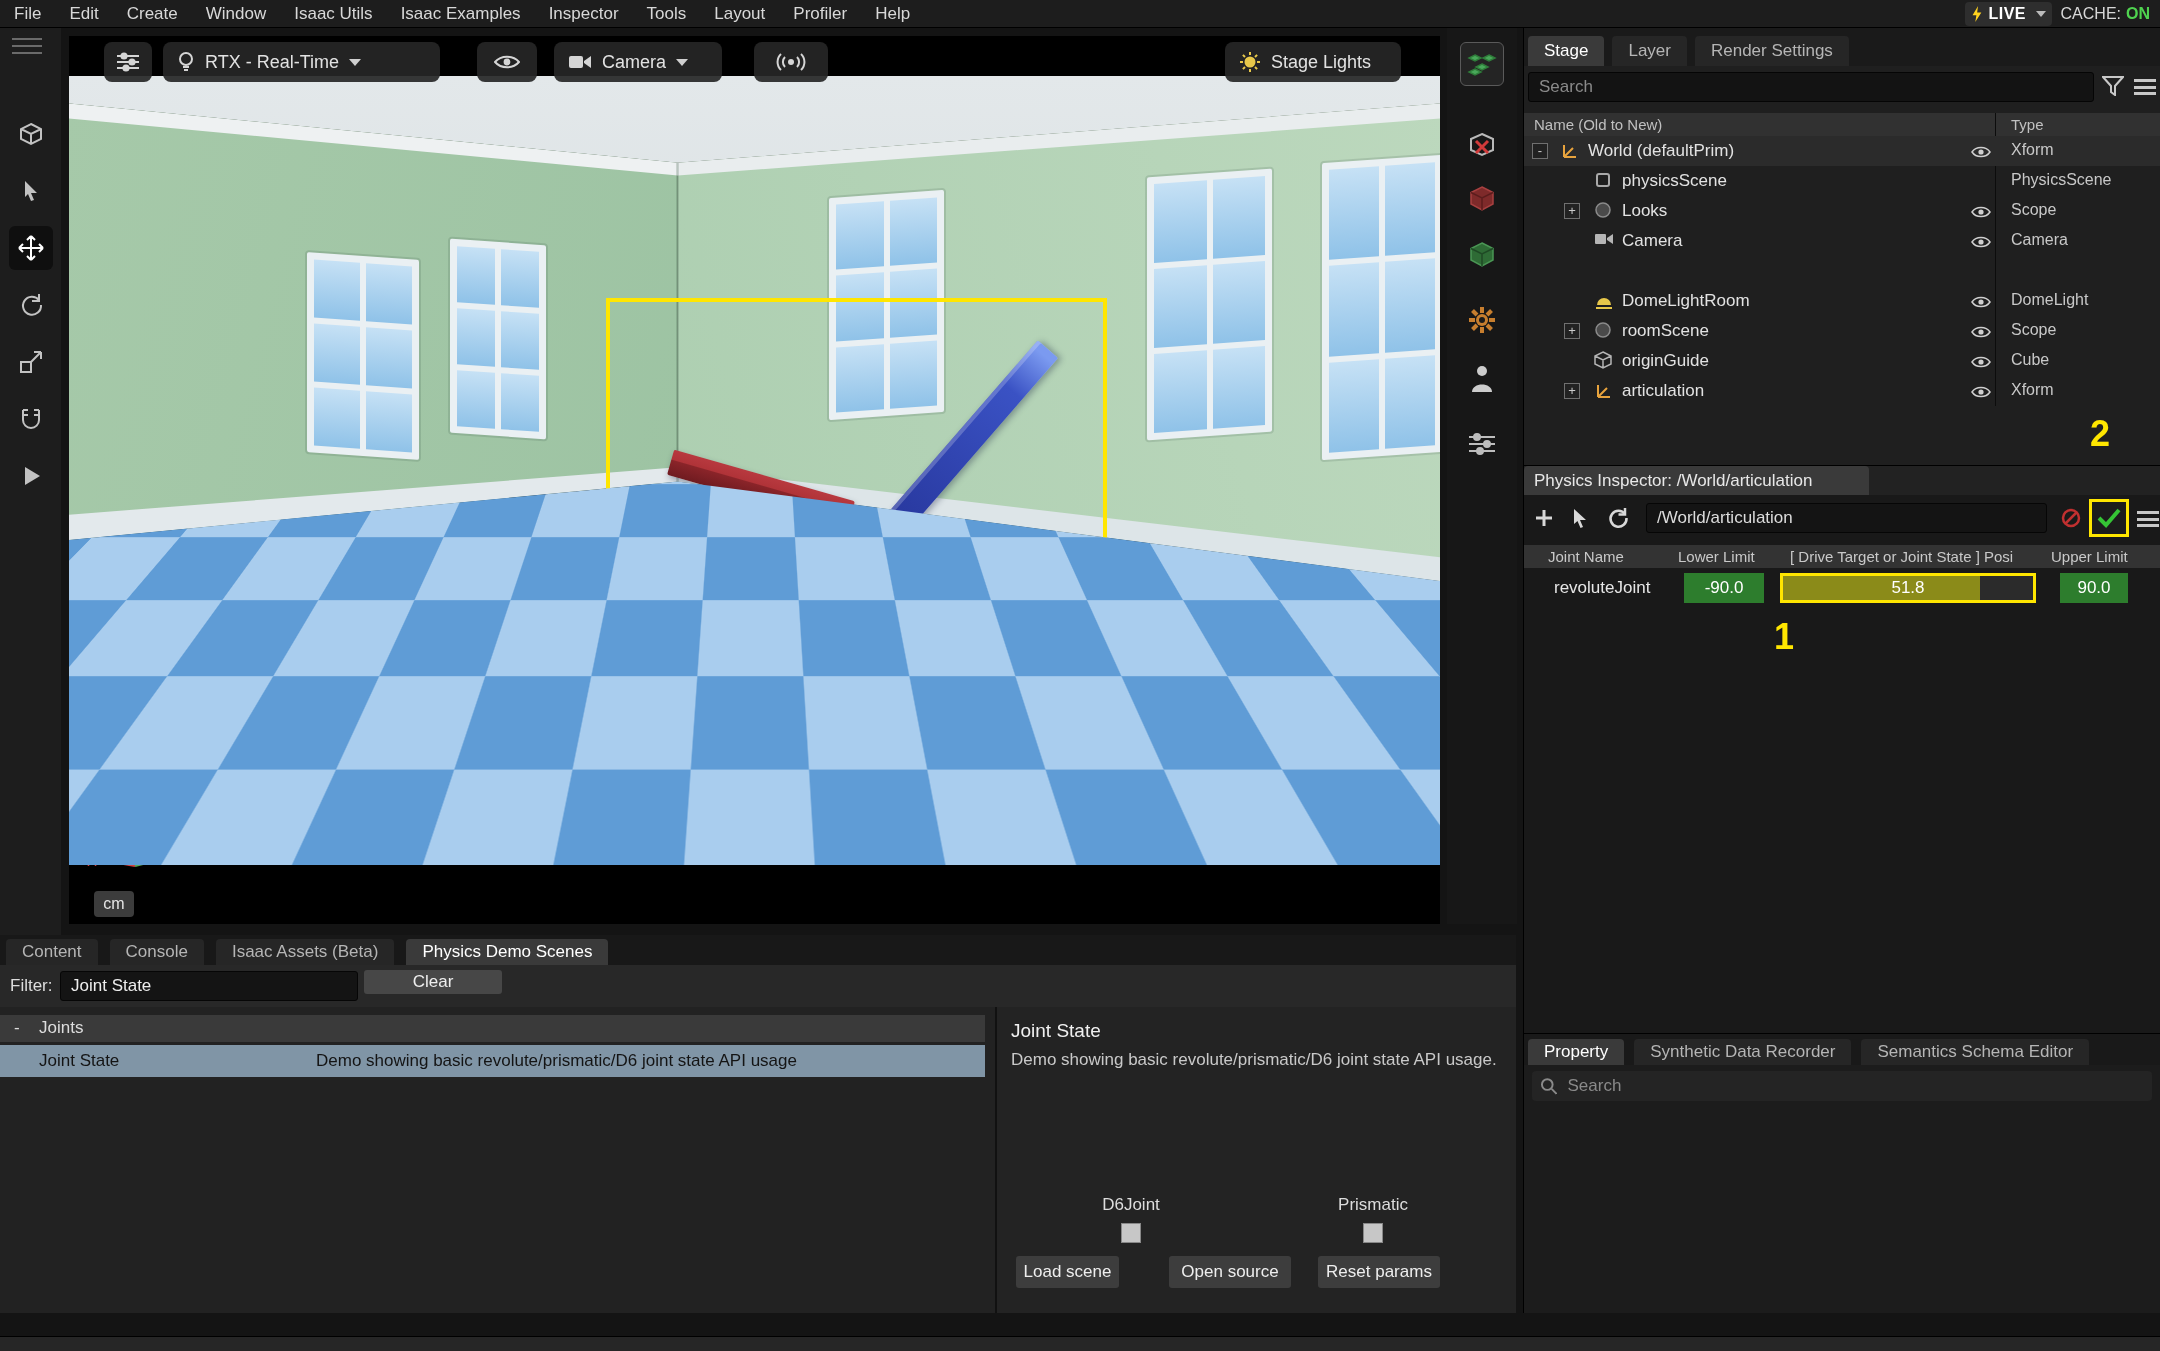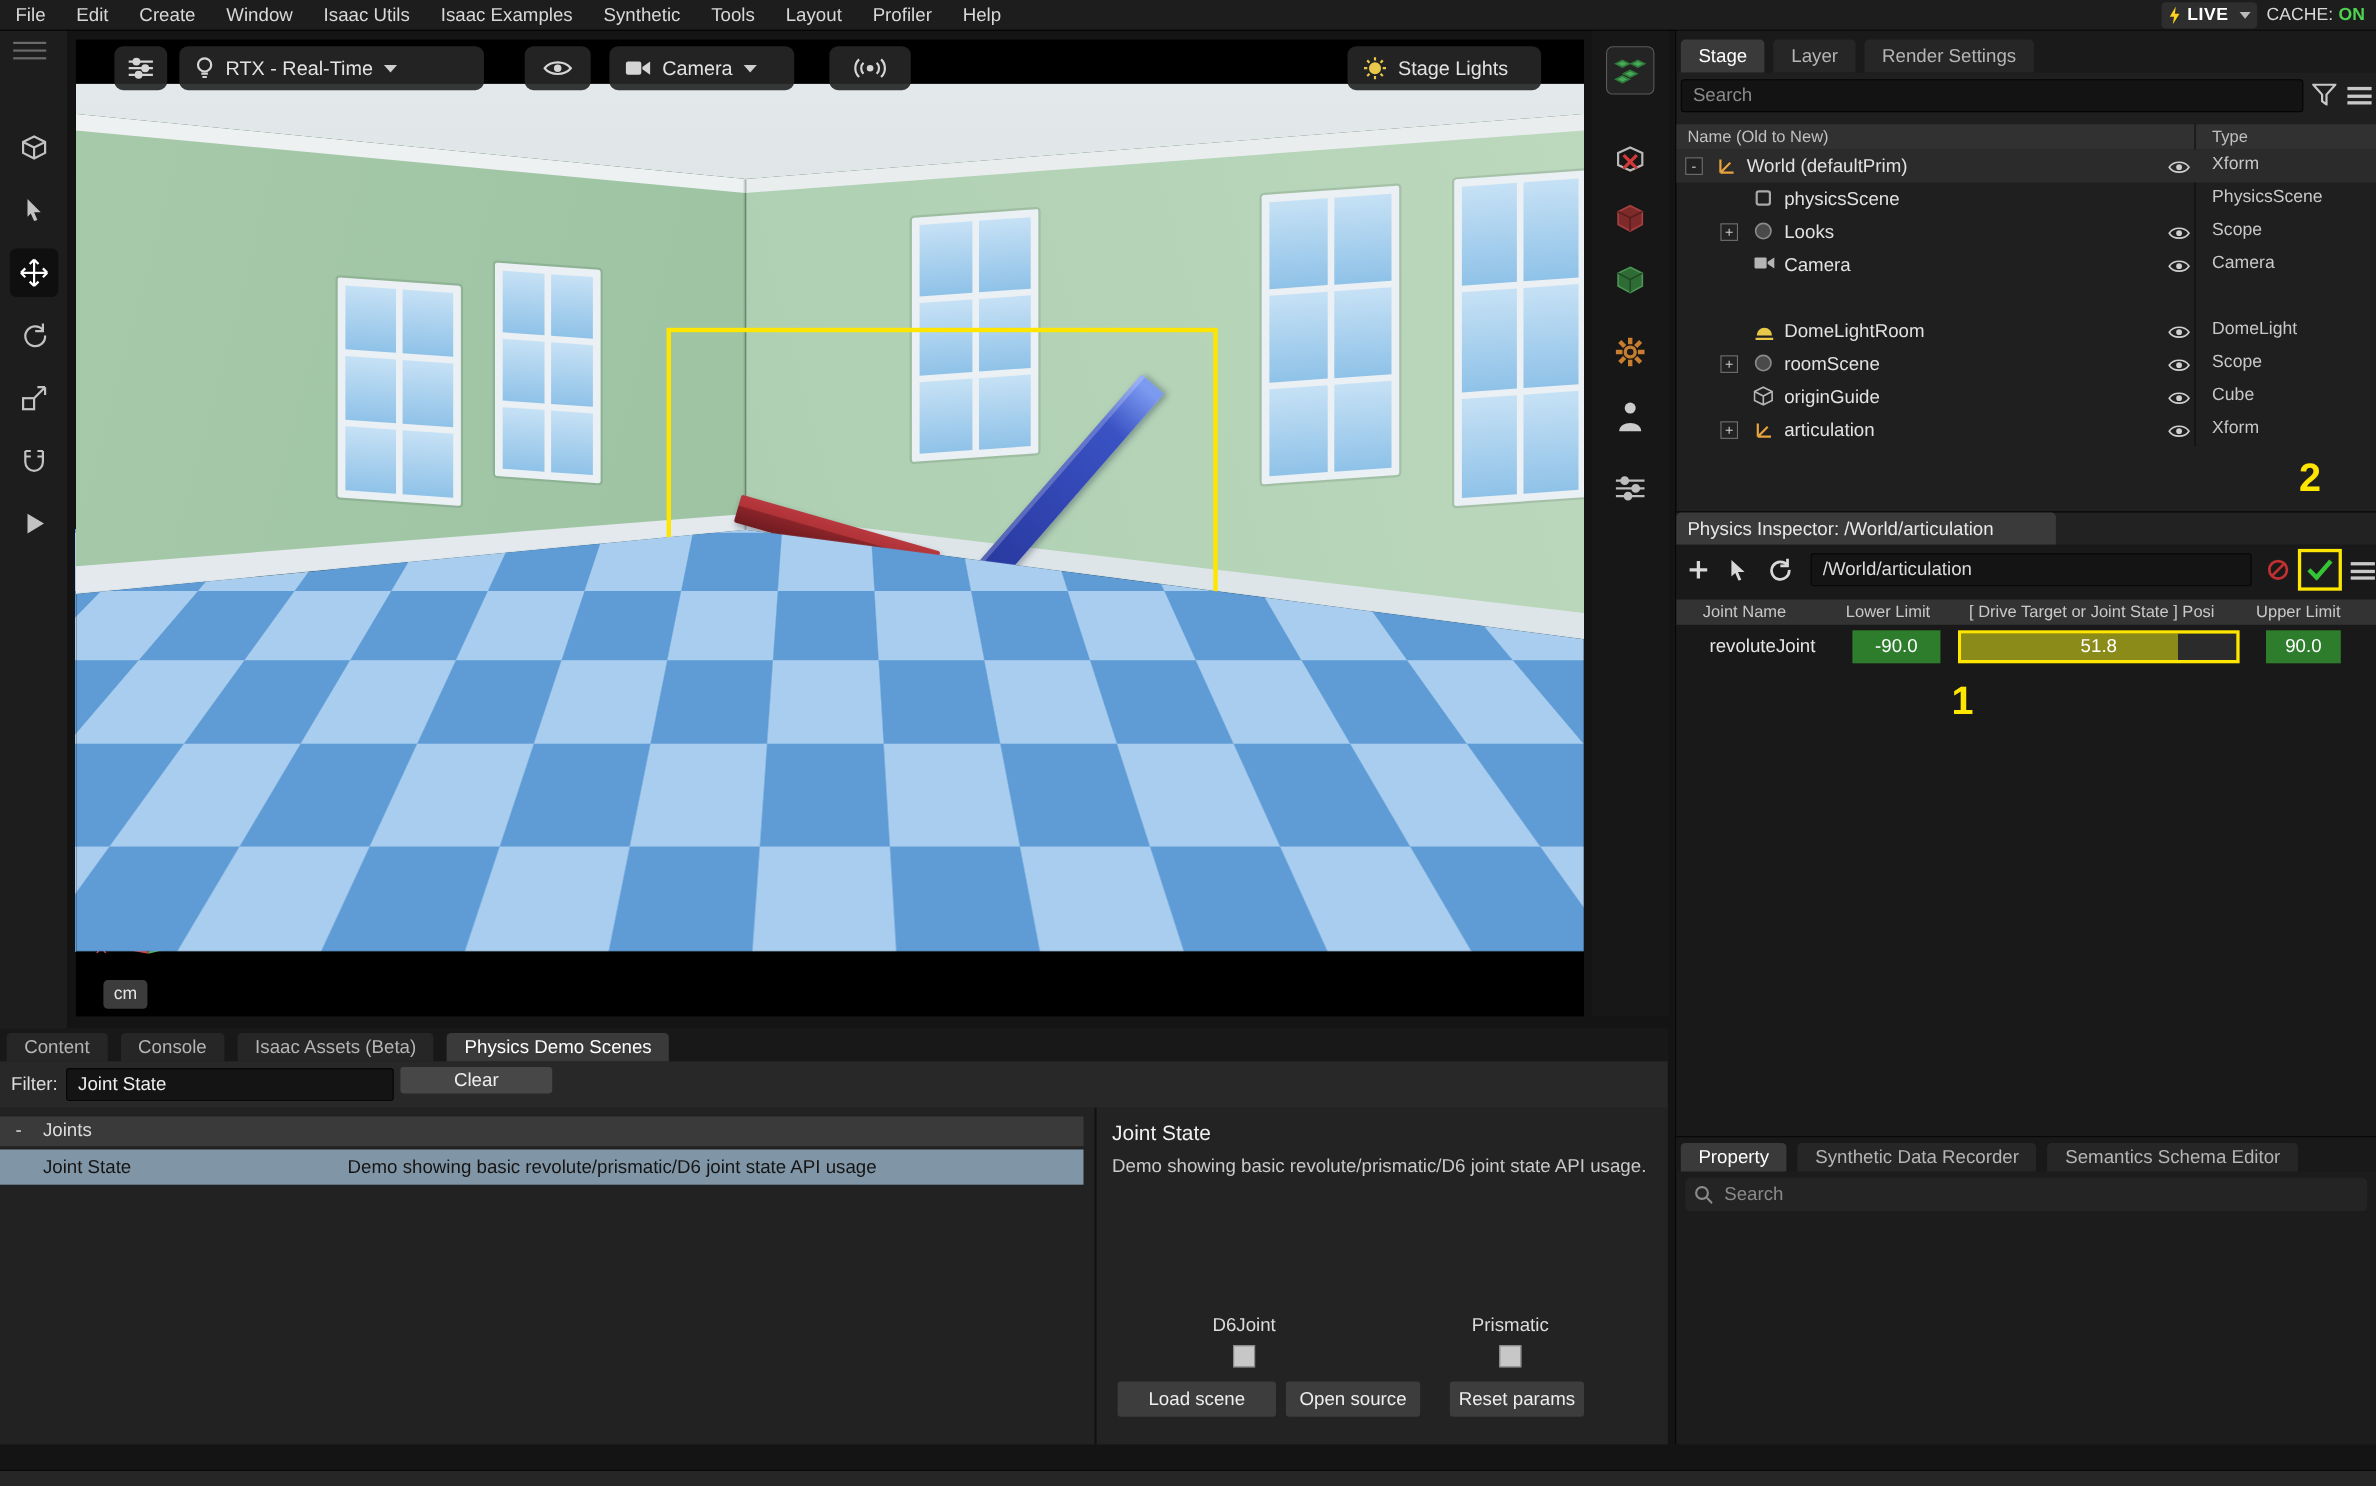--- a/index.html
+++ b/index.html
@@ -151,21 +151,21 @@
 
 <div class="app">
 
   <header class="menubar">
     <span class="mitem">File</span>
     <span class="mitem">Edit</span>
     <span class="mitem">Create</span>
     <span class="mitem">Window</span>
     <span class="mitem">Isaac Utils</span>
     <span class="mitem">Isaac Examples</span>
-    <span class="mitem">Synthetic</span>
+    <span class="mitem">Inspector</span>
     <span class="mitem">Tools</span>
     <span class="mitem">Layout</span>
     <span class="mitem">Profiler</span>
     <span class="mitem">Help</span>
     <div class="live-pill">
       <span class="bolt"></span>
       <span class="live-txt">LIVE</span>
       <span class="live-caret"></span>
     </div>
     <div class="cache">
@@ -651,20 +651,20 @@
       <div class="d-title">Joint State</div>
       <div class="d-desc">Demo showing basic revolute/prismatic/D6 joint state API usage.</div>
       <div class="d-check" style="left:84px; width:100px;">
         <span>D6Joint</span>
         <div class="cbox"></div>
       </div>
       <div class="d-check" style="left:326px; width:100px;">
         <span>Prismatic</span>
         <div class="cbox"></div>
       </div>
-      <div class="d-btn" style="left:19px; width:144px;">Load scene</div>
+      <div class="d-btn" style="left:19px; width:103px;">Load scene</div>
       <div class="d-btn" style="left:172px; width:122px;">Open source</div>
       <div class="d-btn" style="left:321px; width:122px;">Reset params</div>
     </div>
   </div>
 
   <div class="status-bar"></div>
 </div>
 
 </body></html>

